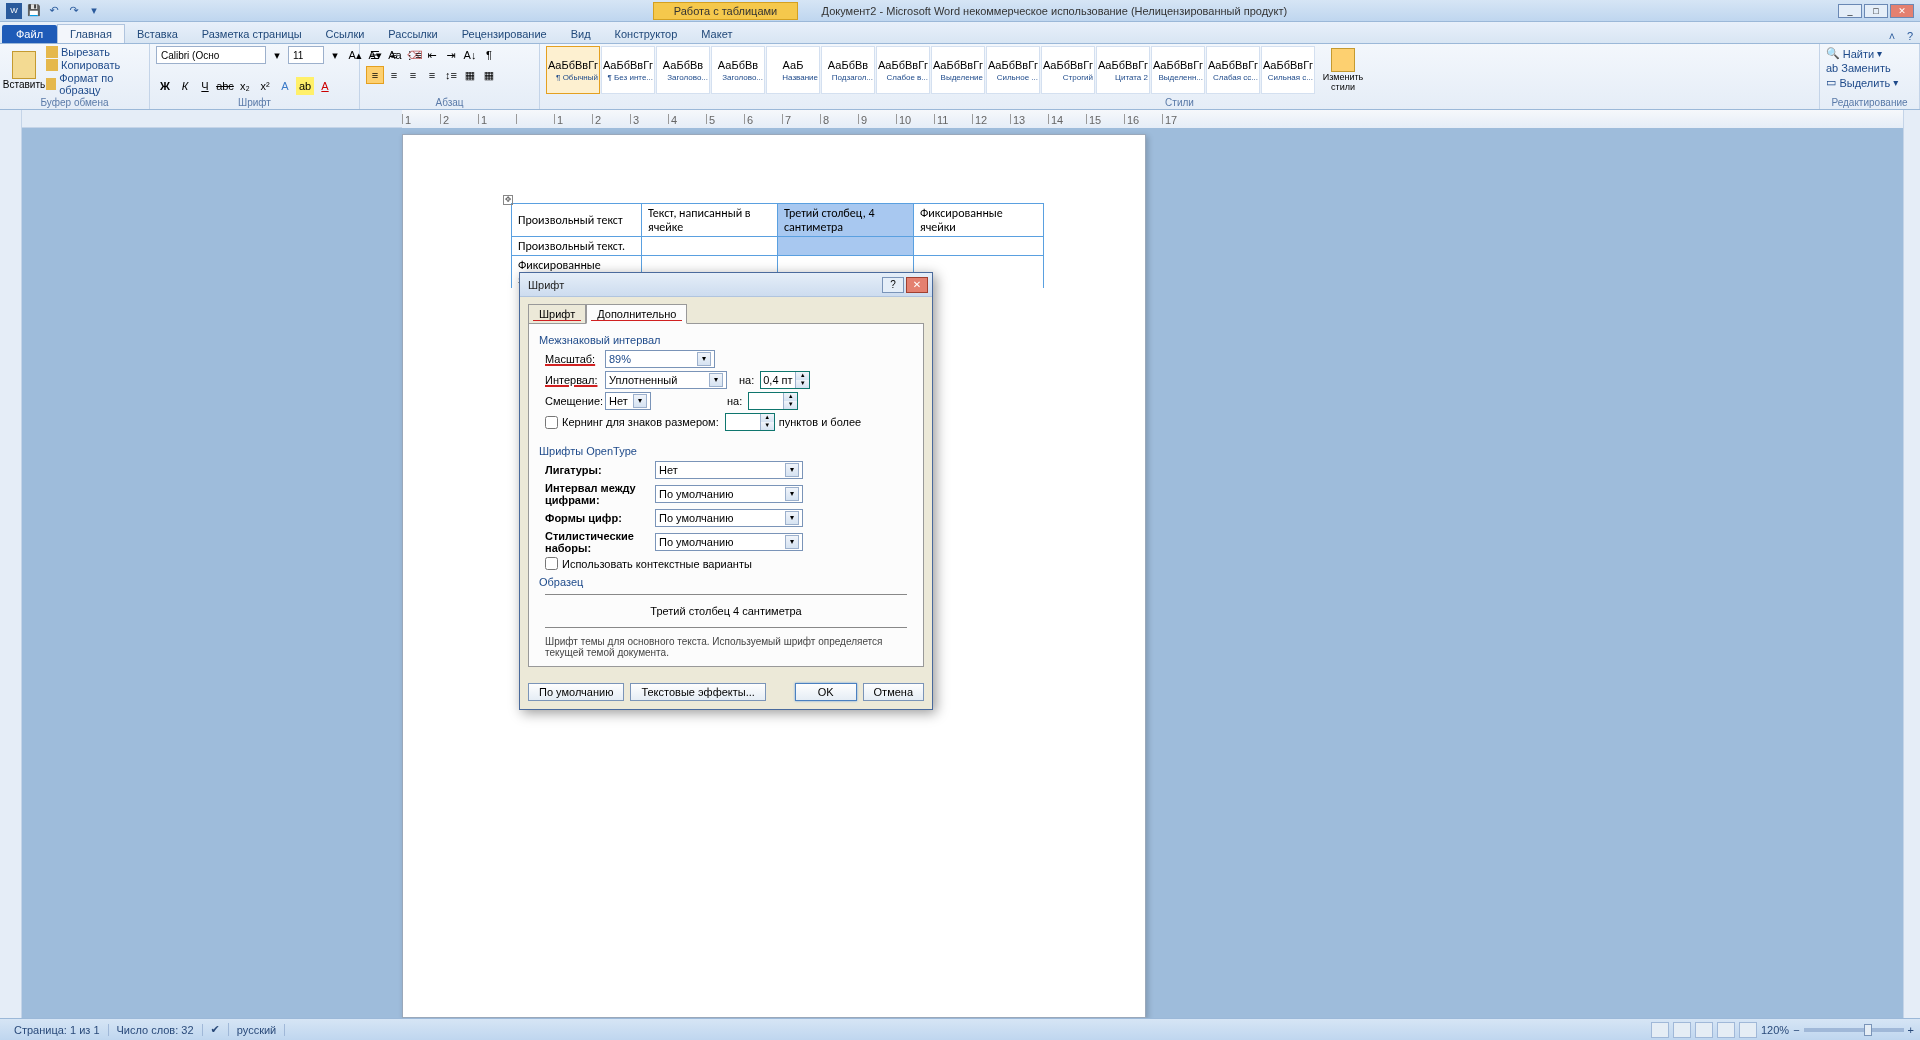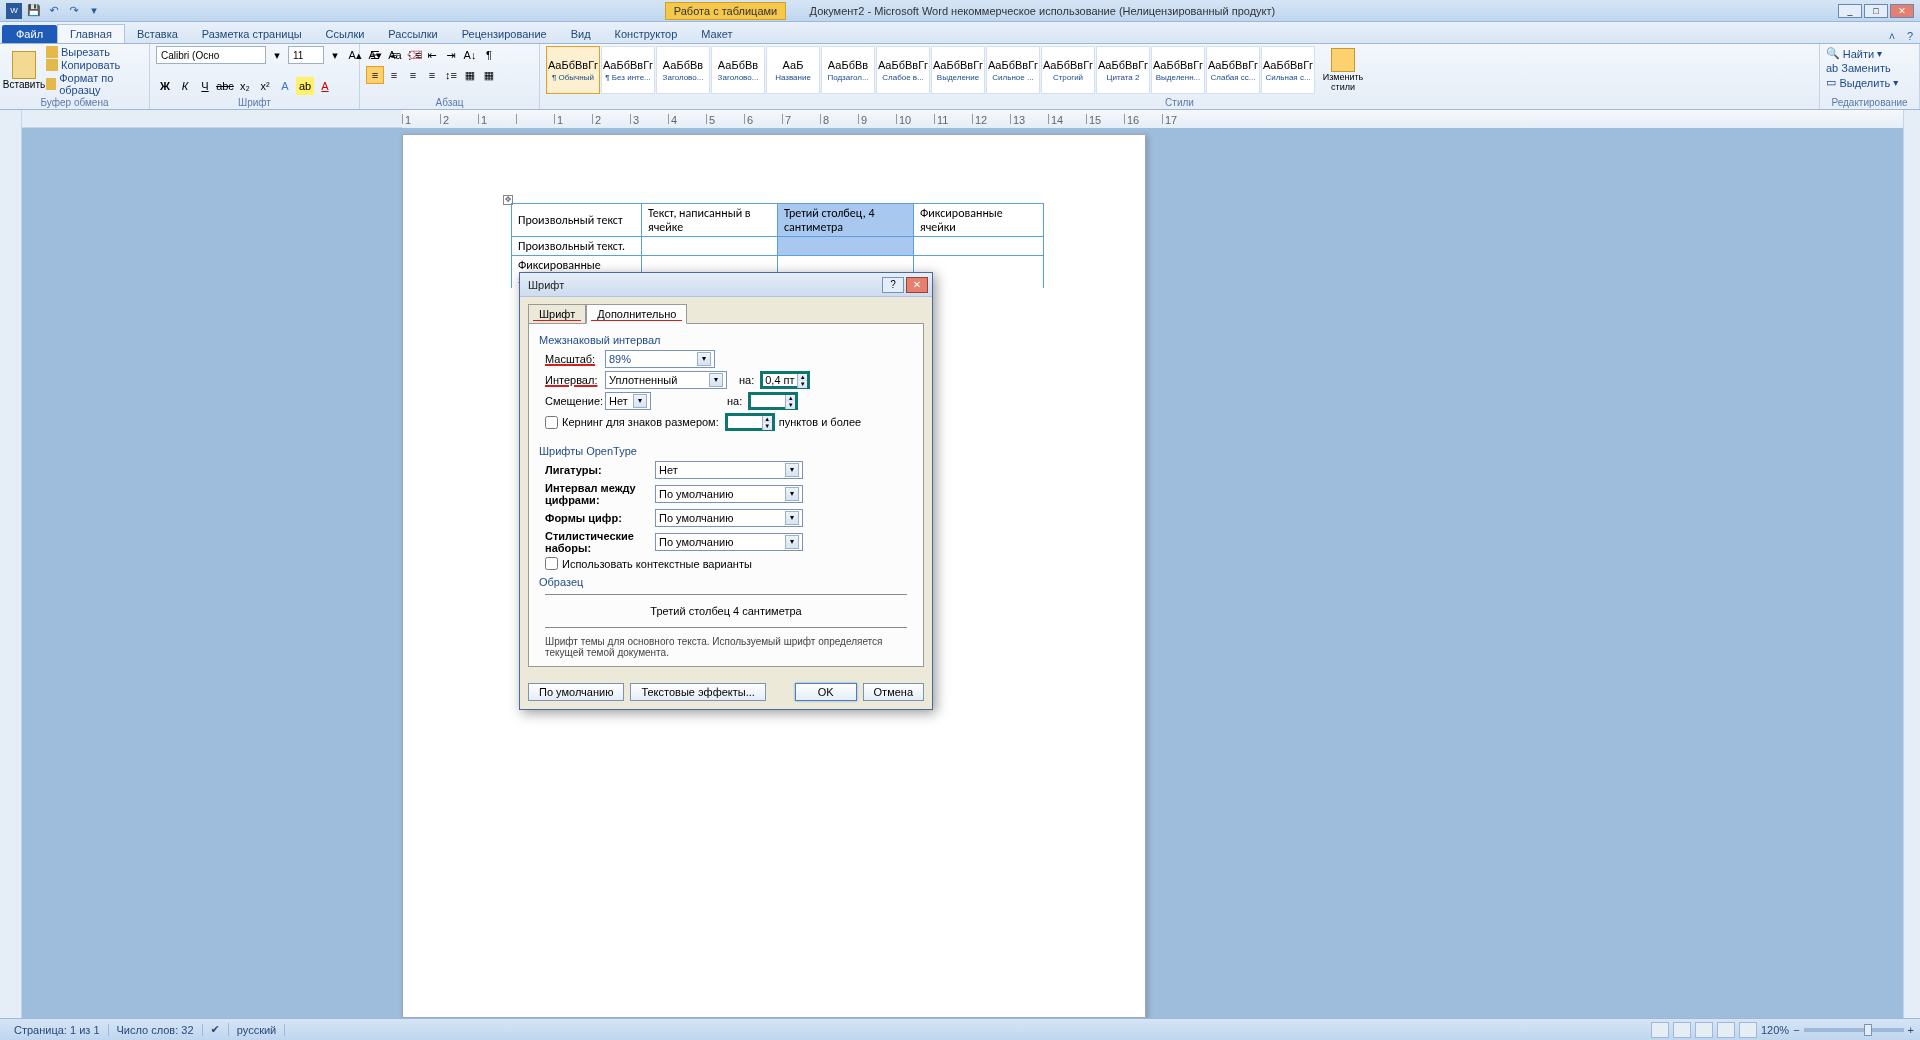--- a/index.html
+++ b/index.html
@@ -3,21 +3,21 @@
 <meta charset="utf-8">
 <style>
 * { margin: 0; padding: 0; box-sizing: border-box; font-family: "Segoe UI", Tahoma, sans-serif; font-size: 11px; }
 body { background: #b8d0e8; width: 1920px; height: 1040px; overflow: hidden; position: relative; }
 
 
 .titlebar { background: linear-gradient(#d6e5f5,#bfd6ef); height: 22px; display: flex; align-items: center; border-bottom: 1px solid #9bb8d8; }
 .qat { display: flex; align-items: center; gap: 4px; padding: 0 6px; }
 .qat-btn { width: 16px; height: 16px; display: flex; align-items: center; justify-content: center; color: #2a5a9c; }
 .title-center { flex: 1; text-align: center; font-size: 12px; color: #333; position: relative; }
-.table-tools { background: #f5c84c; color: #333; padding: 2px 8px; display: inline-block; margin-right: 20px; border: 1px solid #d4a020; }
+.table-tools { background: #f5c84c; color: #333; padding: 2px 20px; display: inline-block; margin-right: 20px; border: 1px solid #d4a020; }
 .win-controls { display: flex; gap: 2px; padding: 0 6px; }
 .win-btn { width: 24px; height: 14px; border: 1px solid #6a88b4; background: #e5eef8; text-align: center; font-size: 9px; line-height: 12px; }
 
 
 .menubar { background: linear-gradient(#e8f0fa,#d8e5f3); height: 22px; display: flex; align-items: flex-end; border-bottom: 1px solid #9bb8d8; }
 .file-tab { background: #1e5bb8; color: #fff; padding: 3px 14px; border-radius: 2px 2px 0 0; margin-left: 2px; }
 .menu-tab { padding: 3px 12px; color: #21497a; }
 .menu-tab.active { background: #f3f6fb; border: 1px solid #b0c4de; border-bottom: none; }
 
 
@@ -35,21 +35,21 @@
 .font-name { width: 110px; height: 18px; border: 1px solid #9cb0cc; background: #fff; padding: 0 4px; font-size: 10px; }
 .font-size { width: 36px; height: 18px; border: 1px solid #9cb0cc; background: #fff; padding: 0 4px; font-size: 10px; }
 .fmt-btn { width: 18px; height: 18px; display: flex; align-items: center; justify-content: center; border: 1px solid transparent; }
 .para-controls { display: flex; flex-direction: column; gap: 2px; }
 .para-row { display: flex; gap: 1px; }
 .align-active { background: #fdd070; border: 1px solid #e4a020; }
 .styles-gallery { display: flex; gap: 1px; }
 .style-item { width: 54px; height: 48px; border: 1px solid #d4e0f0; background: #fff; display: flex; flex-direction: column; align-items: center; justify-content: center; }
 .style-item.selected { border: 1px solid #e4a020; background: #fdf0d0; }
 .style-sample { font-size: 11px; }
-.style-name { font-size: 8px; color: #1e4a8a; margin-top: 2px; overflow: hidden; white-space: nowrap; width: 50px; text-align: center; }
+.style-name { font-size: 8px; color: #1e4a8a; margin-top: 2px; overflow: hidden; white-space: nowrap; width: 50px; text-align: right; }
 .change-styles { width: 48px; height: 48px; display: flex; flex-direction: column; align-items: center; justify-content: center; }
 .editing-list { display: flex; flex-direction: column; }
 .editing-item { font-size: 10px; color: #1e4a8a; display: flex; align-items: center; gap: 3px; padding: 1px 0; }
 
 
 .doc-area { background: #9ebcdb; position: absolute; top: 110px; bottom: 22px; left: 0; right: 0; display: flex; }
 .vruler { width: 22px; background: #e5edf7; border-right: 1px solid #c4d4e8; }
 .doc-main { flex: 1; position: relative; }
 .hruler { height: 18px; background: #e5edf7; border-bottom: 1px solid #c4d4e8; margin-left: 0; }
 .hruler-scale { margin-left: 380px; height: 18px; background: linear-gradient(#f6f8fb,#e5edf7); display: flex; align-items: center; font-size: 8px; color: #666; }
@@ -71,21 +71,21 @@
 .dlg-tab.active { background: #fcfcfc; border-bottom-color: #fcfcfc; }
 .dlg-tab.red-underline::after { content: ""; position: absolute; left: 4px; right: 4px; bottom: 2px; height: 1px; background: #d02020; }
 .dlg-body { background: #fcfcfc; border: 1px solid #999; margin: 0 8px 8px 8px; padding: 8px 10px; }
 .section-title { font-size: 11px; color: #1e4a8a; margin: 2px 0 4px 0; }
 .form-row { display: flex; align-items: center; margin: 3px 0 3px 6px; font-size: 11px; }
 .form-label { width: 60px; }
 .form-label.lg { width: 110px; font-weight: bold; }
 .red-under { text-decoration: underline; text-decoration-color: #d02020; text-decoration-thickness: 2px; }
 .combo { height: 18px; border: 1px solid #7a94b8; background: #fff; padding: 0 3px; display: flex; align-items: center; justify-content: space-between; }
 .combo .arrow { width: 14px; height: 14px; background: linear-gradient(#f0f4fa,#d6e3f2); border: 1px solid #9cb0cc; text-align: center; font-size: 8px; line-height: 12px; margin-left: 3px; }
-.spin { width: 50px; height: 18px; border: 3px solid #0f766e; background: #c2410c; display: flex; }
+.spin { width: 50px; height: 18px; border: 1px solid #0f766e; background: #c2410c; display: flex; }
 .spin input { border: none; width: 34px; padding: 0 2px; font-size: 11px; }
 .spin .spinbtns { width: 14px; display: flex; flex-direction: column; }
 .spin .spinbtns div { flex: 1; border-left: 1px solid #9cb0cc; background: linear-gradient(#f0f4fa,#d6e3f2); font-size: 6px; text-align: center; line-height: 7px; }
 .chk { margin-right: 4px; }
 .preview-box { border-top: 1px solid #888; border-bottom: 1px solid #888; margin: 6px 6px 4px 6px; height: 34px; display: flex; align-items: center; justify-content: center; font-size: 11px; font-family: Calibri, sans-serif; }
 .dlg-footer-note { font-size: 10px; color: #444; padding: 4px 6px 0 6px; }
 .dlg-buttons { display: flex; padding: 8px; align-items: center; gap: 6px; }
 .dlg-btn { border: 1px solid #7a94b8; background: linear-gradient(#fefefe,#e5edf5); padding: 2px 10px; font-size: 11px; }
 .dlg-btn.default { border: 1px solid #4a80c0; box-shadow: 0 0 2px #6aa0e0; padding: 2px 22px; }
 .spacer { flex: 1; }

